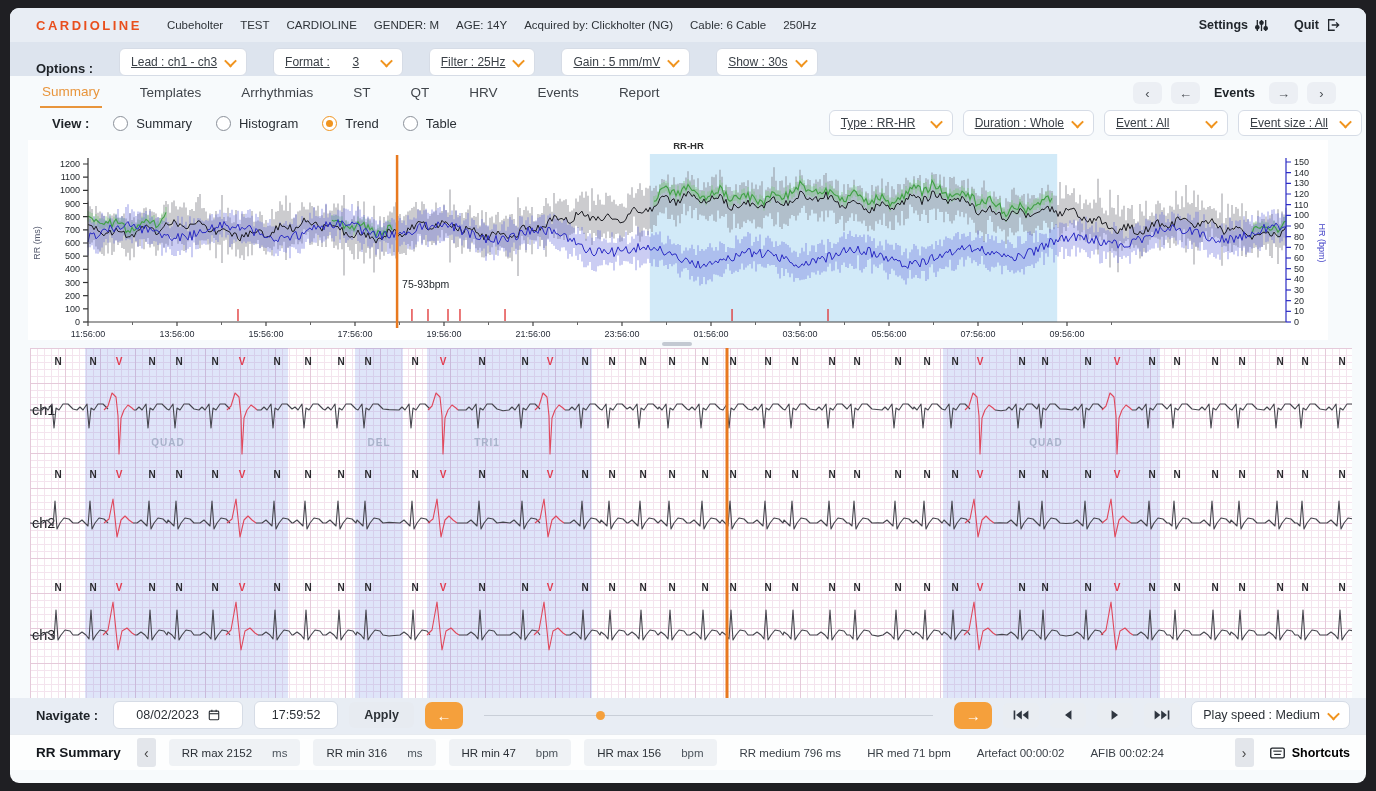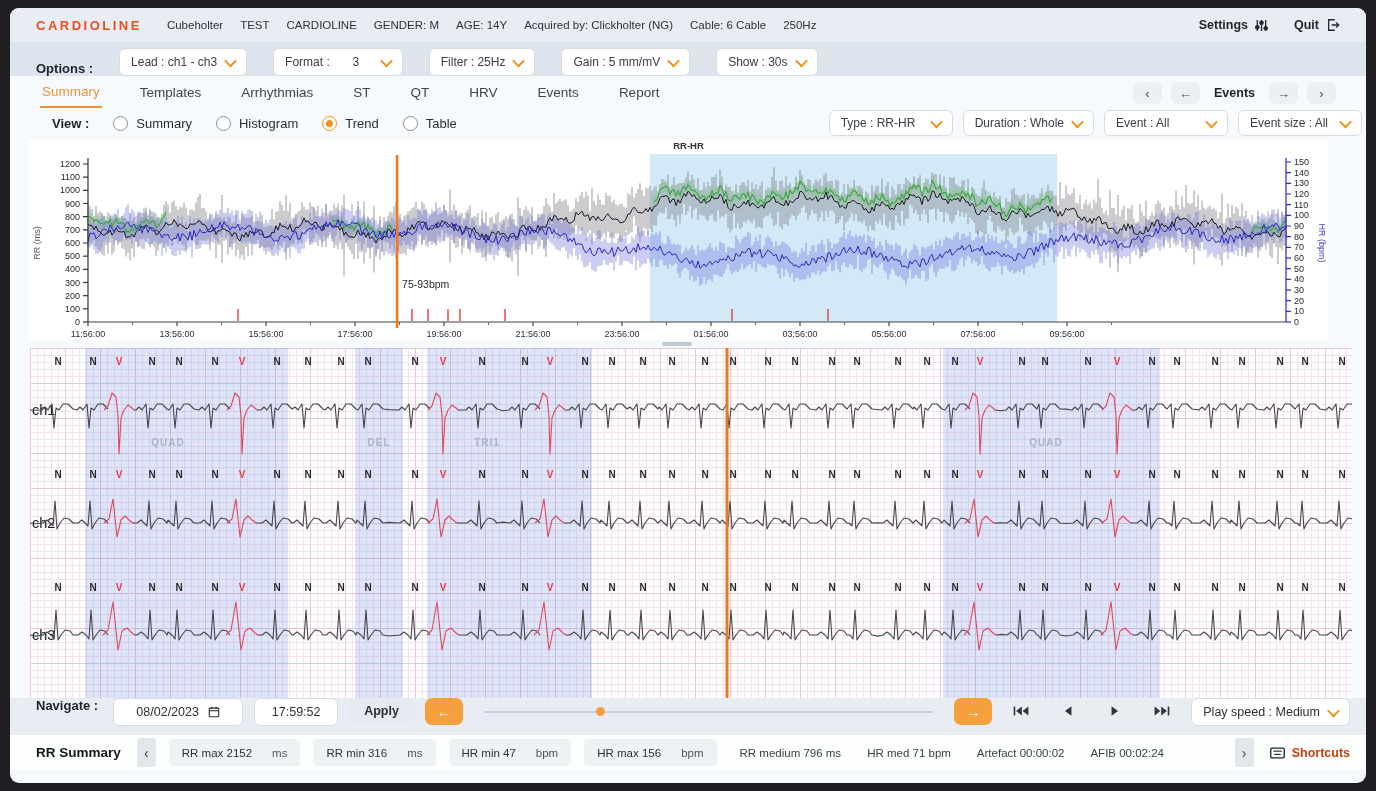--- a/index.html
+++ b/index.html
@@ -12,21 +12,21 @@
           display:flex;align-items:center;padding:0 26px;box-sizing:border-box;gap:17px;
           font-size:11.5px;color:#2e3338;}
   .logo{font-weight:bold;font-size:13px;letter-spacing:2.5px;color:#e94f1d;margin-right:8px;}
   .hright{margin-left:auto;display:flex;gap:26px;align-items:center;}
   .hbtn{display:flex;align-items:center;gap:7px;font-size:12.5px;font-weight:bold;color:#22272d;cursor:pointer;}
   
   .options{position:absolute;left:0;top:34px;width:100%;height:34px;background:#dde4ee;
            display:flex;align-items:flex-end;padding:0 26px;box-sizing:border-box;gap:26px;}
   .opt-label{font-weight:bold;font-size:13px;color:#1e2328;}
   .pill{background:#fff;border:1px solid #d6dce6;border-radius:6px;height:26px;display:flex;
-        align-items:center;padding:0 11px;gap:9px;font-size:12px;color:#3a4047;cursor:pointer;}
+        align-items:center;padding:0 11px;gap:9px;font-size:12px;color:#3a4047;cursor:pointer;text-decoration:underline;}
   .pill .val{min-width:34px;text-align:center;}
   .chev{width:7px;height:7px;border-right:2px solid #f0941f;border-bottom:2px solid #f0941f;
         transform:rotate(45deg) translate(-1px,-1px);display:inline-block;}
   
   .tabsrow{position:absolute;left:0;top:70px;width:100%;height:30px;display:flex;align-items:center;
            padding:0 30px;box-sizing:border-box;gap:36px;font-size:13.5px;color:#40454b;}
   .tab{cursor:pointer;padding:5px 2px 7px;}
   .tab.active{color:#e8953c;border-bottom:2px solid #e8953c;}
   .evnav{margin-left:auto;display:flex;align-items:center;gap:9px;}
   .sqbtn{width:29px;height:22px;background:#eceff4;border-radius:6px;display:flex;align-items:center;
@@ -51,21 +51,21 @@
   .ecg{position:absolute;left:20px;top:340px;width:1322px;height:350px;background:#fff;
        background-image:
         linear-gradient(to right,#e5cada 1px,transparent 1px),
         linear-gradient(to bottom,#e5cada 1px,transparent 1px),
         linear-gradient(to right,#f4e4ee 1px,transparent 1px),
         linear-gradient(to bottom,#f4e4ee 1px,transparent 1px);
        background-size:35px 35px,35px 35px,7px 7px,7px 7px;}
   .ecg svg{position:absolute;left:0;top:0;}
   
   .navbar{position:absolute;left:0;top:690px;width:100%;height:36px;background:#e8edf4;display:flex;
-          align-items:flex-start;padding:0 16px 2px 26px;box-sizing:border-box;gap:11px;}
+          align-items:center;padding:0 16px 2px 26px;box-sizing:border-box;gap:11px;}
   .nlabel{font-weight:bold;font-size:13px;color:#1e2328;margin-right:4px;}
   .inputbox{background:#fff;border:1px solid #d6dce6;border-radius:6px;height:26px;display:flex;
             align-items:center;justify-content:center;gap:9px;font-size:12.5px;color:#2b3036;padding:0 10px;}
   .applybtn{background:#e7ebf1;border-radius:6px;height:26px;padding:0 15px;display:flex;align-items:center;
             font-size:12.5px;font-weight:bold;color:#2b3036;cursor:pointer;}
   .orangebtn{background:#f5a03c;border-radius:7px;width:38px;height:27px;display:flex;align-items:center;
              justify-content:center;color:#fff;font-size:15px;cursor:pointer;}
   .slider{flex:1;height:27px;position:relative;margin:0 10px;cursor:pointer;}
   .slider .track{position:absolute;left:0;right:0;top:13px;height:1.5px;background:#c9cfd8;}
   .slider .dot{position:absolute;left:25%;top:9px;width:9px;height:9px;border-radius:50%;background:#f5a03c;}
@@ -77,21 +77,21 @@
   .sumbar{position:absolute;left:0;top:726px;width:100%;height:36px;background:#fdfefe;border-top:1px solid #e7ebf0;
           display:flex;align-items:center;padding:0 16px 0 26px;box-sizing:border-box;gap:13px;}
   .stitle{font-weight:bold;font-size:13.5px;color:#14181d;margin-right:3px;}
   .navsm{width:19px;height:29px;background:#e3e6eb;border-radius:3px;display:flex;align-items:center;
          justify-content:center;font-size:14px;color:#444;cursor:pointer;}
   .chip{background:#eff2f5;border-radius:4px;height:27px;display:flex;align-items:center;padding:0 13px;
         font-size:11.5px;color:#2b3036;gap:20px;}
   .chip .unit{color:#4c545c;}
   .stats{display:flex;gap:26px;font-size:11.5px;color:#3a4047;margin-left:10px;}
   .sright{margin-left:auto;display:flex;align-items:center;gap:16px;}
-  .shortcuts{display:flex;align-items:center;gap:7px;font-size:12.5px;font-weight:bold;color:#c2410c;cursor:pointer;}
+  .shortcuts{display:flex;align-items:center;gap:7px;font-size:12.5px;font-weight:bold;color:#000000;cursor:pointer;}
 </style>
 </head>
 <body>
 
 <div>
 <div class="window">
 
   <div class="header">
     <span class="logo">CARDIOLINE</span>
     <span>Cubeholter</span>

